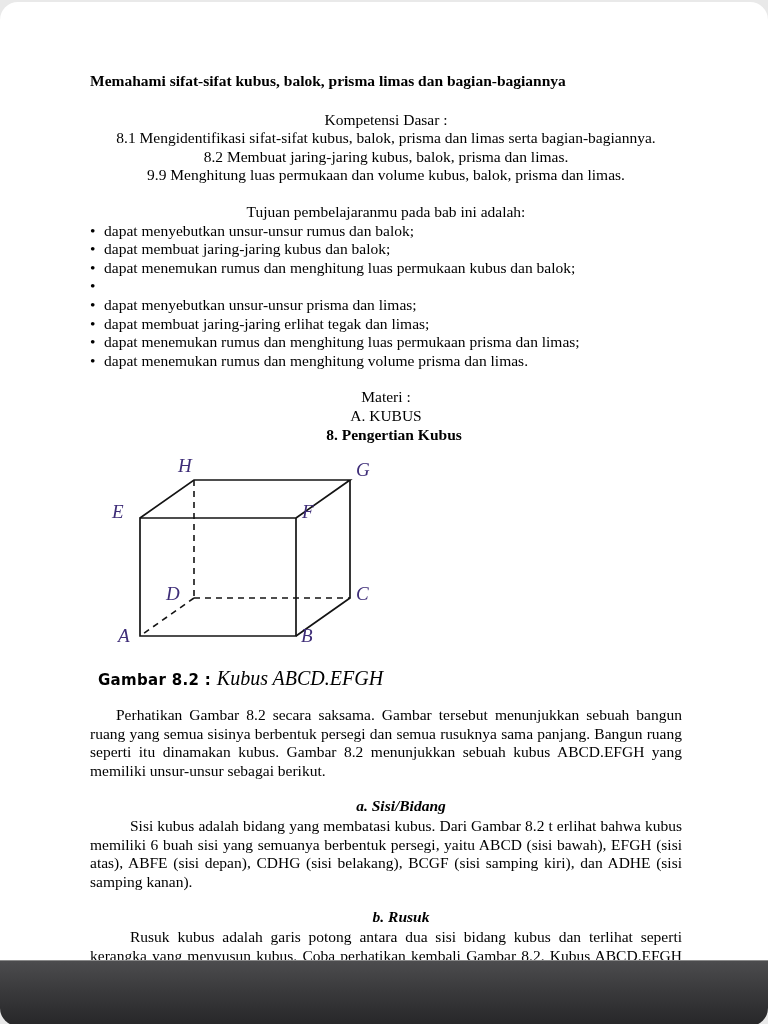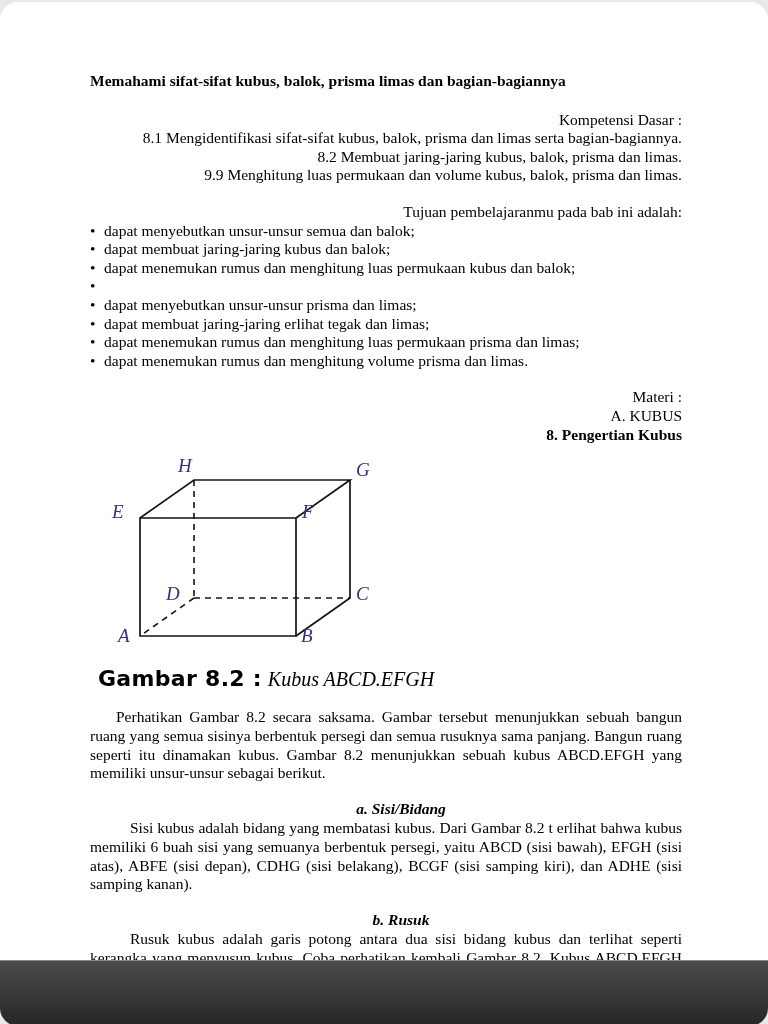--- a/index.html
+++ b/index.html
@@ -10,41 +10,41 @@
     background:#ffffff; overflow:hidden; margin:2px auto;
     color:#000;
     border-radius:18px;
   }
   .content {
     position:absolute; top:70px; left:90px; width:592px;
     font-size:15.5px; line-height:1.2; text-align:justify;
   }
   .doc-title { font-weight:bold; margin-bottom:20px; text-align:left; }
   .block { margin-bottom:18px; }
-  .line { min-height:18.6px; text-align:right; }
+  .line { min-height:18.6px; text-align:center; }
   .goal { display:flex; text-align:left; }
   .goal .bullet { width:14px; flex:0 0 14px; }
   .materi-block { margin-bottom:0; }
   .bold { font-weight:normal; }
   .sub-1 { font-weight:bold; margin-left:16px; }
 
   
   .figure {
     position:relative; width:300px; height:206px;
     margin:6px 0 4px 8px;
   }
   .figure svg { position:absolute; left:0; top:0; }
   .vlabel {
     position:absolute; font-family:"Liberation Serif", serif;
     font-style:italic; font-size:19px; color:#3e2d78; line-height:1;
   }
   .caption { margin:10px 0 16px 8px; text-align:left; }
   .caption-bold {
     font-family:"DejaVu Sans", sans-serif; font-weight:bold;
-    font-size:22px; letter-spacing:0.3px;
+    font-size:15px; letter-spacing:0.3px;
   }
   .caption-italic {
     font-family:Liberation Serif, serif; font-style:italic;
     font-size:20px; margin-left:2px;
   }
 
   .para { margin-bottom:0; }
   .para.indent-sm { text-indent:26px; }
   .para.indent-lg { text-indent:40px; }
   .sub-heading {
@@ -70,21 +70,21 @@
       <div class="line">Kompetensi Dasar :</div>
       <div class="line">8.1 Mengidentifikasi sifat-sifat kubus, balok, prisma dan limas serta bagian-bagiannya.</div>
       <div class="line">8.2 Membuat jaring-jaring kubus, balok, prisma dan limas.</div>
       <div class="line">9.9 Menghitung luas permukaan dan volume kubus, balok, prisma dan limas.</div>
     </div>
 
     <div class="block">
       <div class="line">Tujuan pembelajaranmu pada bab ini adalah:</div>
       <div class="goal">
         <span class="bullet">•</span>
-        <span>dapat menyebutkan unsur-unsur semua dan balok;</span>
+        <span>dapat menyebutkan unsur-unsur rumus dan balok;</span>
       </div>
       <div class="goal">
         <span class="bullet">•</span>
         <span>dapat membuat jaring-jaring kubus dan balok;</span>
       </div>
       <div class="goal">
         <span class="bullet">•</span>
         <span>dapat menemukan rumus dan menghitung luas permukaan kubus dan balok;</span>
       </div>
       <div class="goal">

